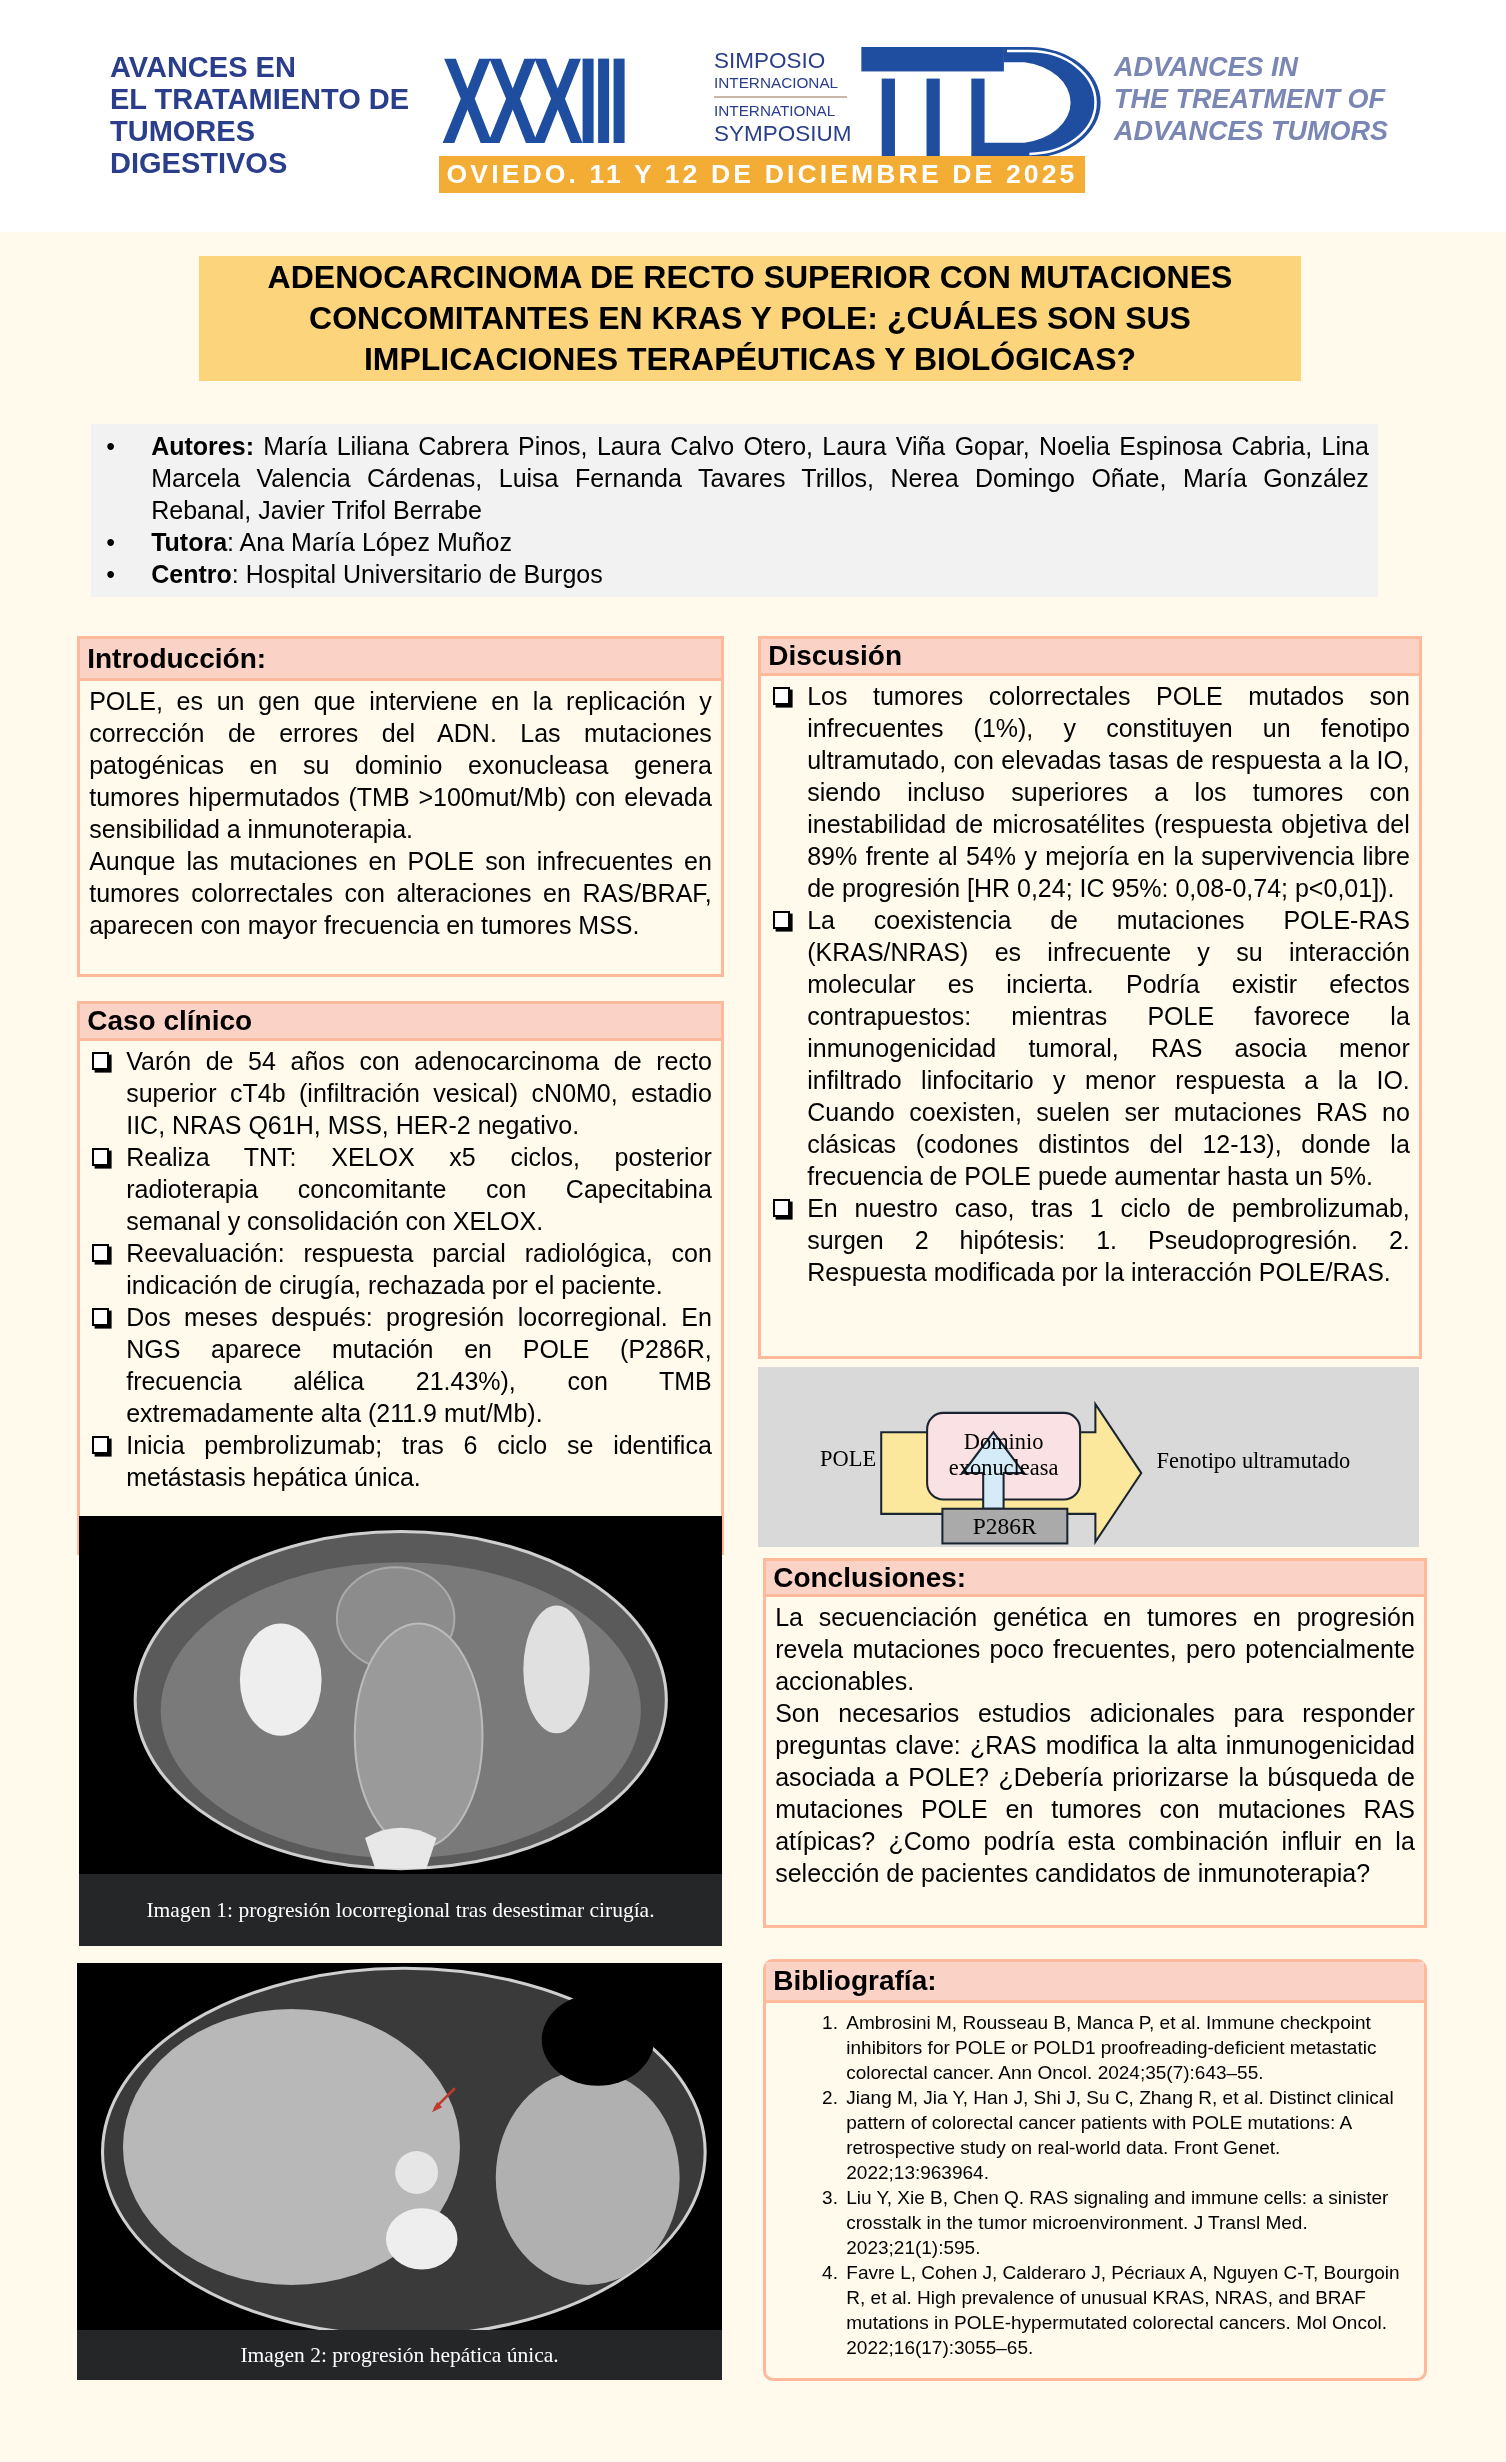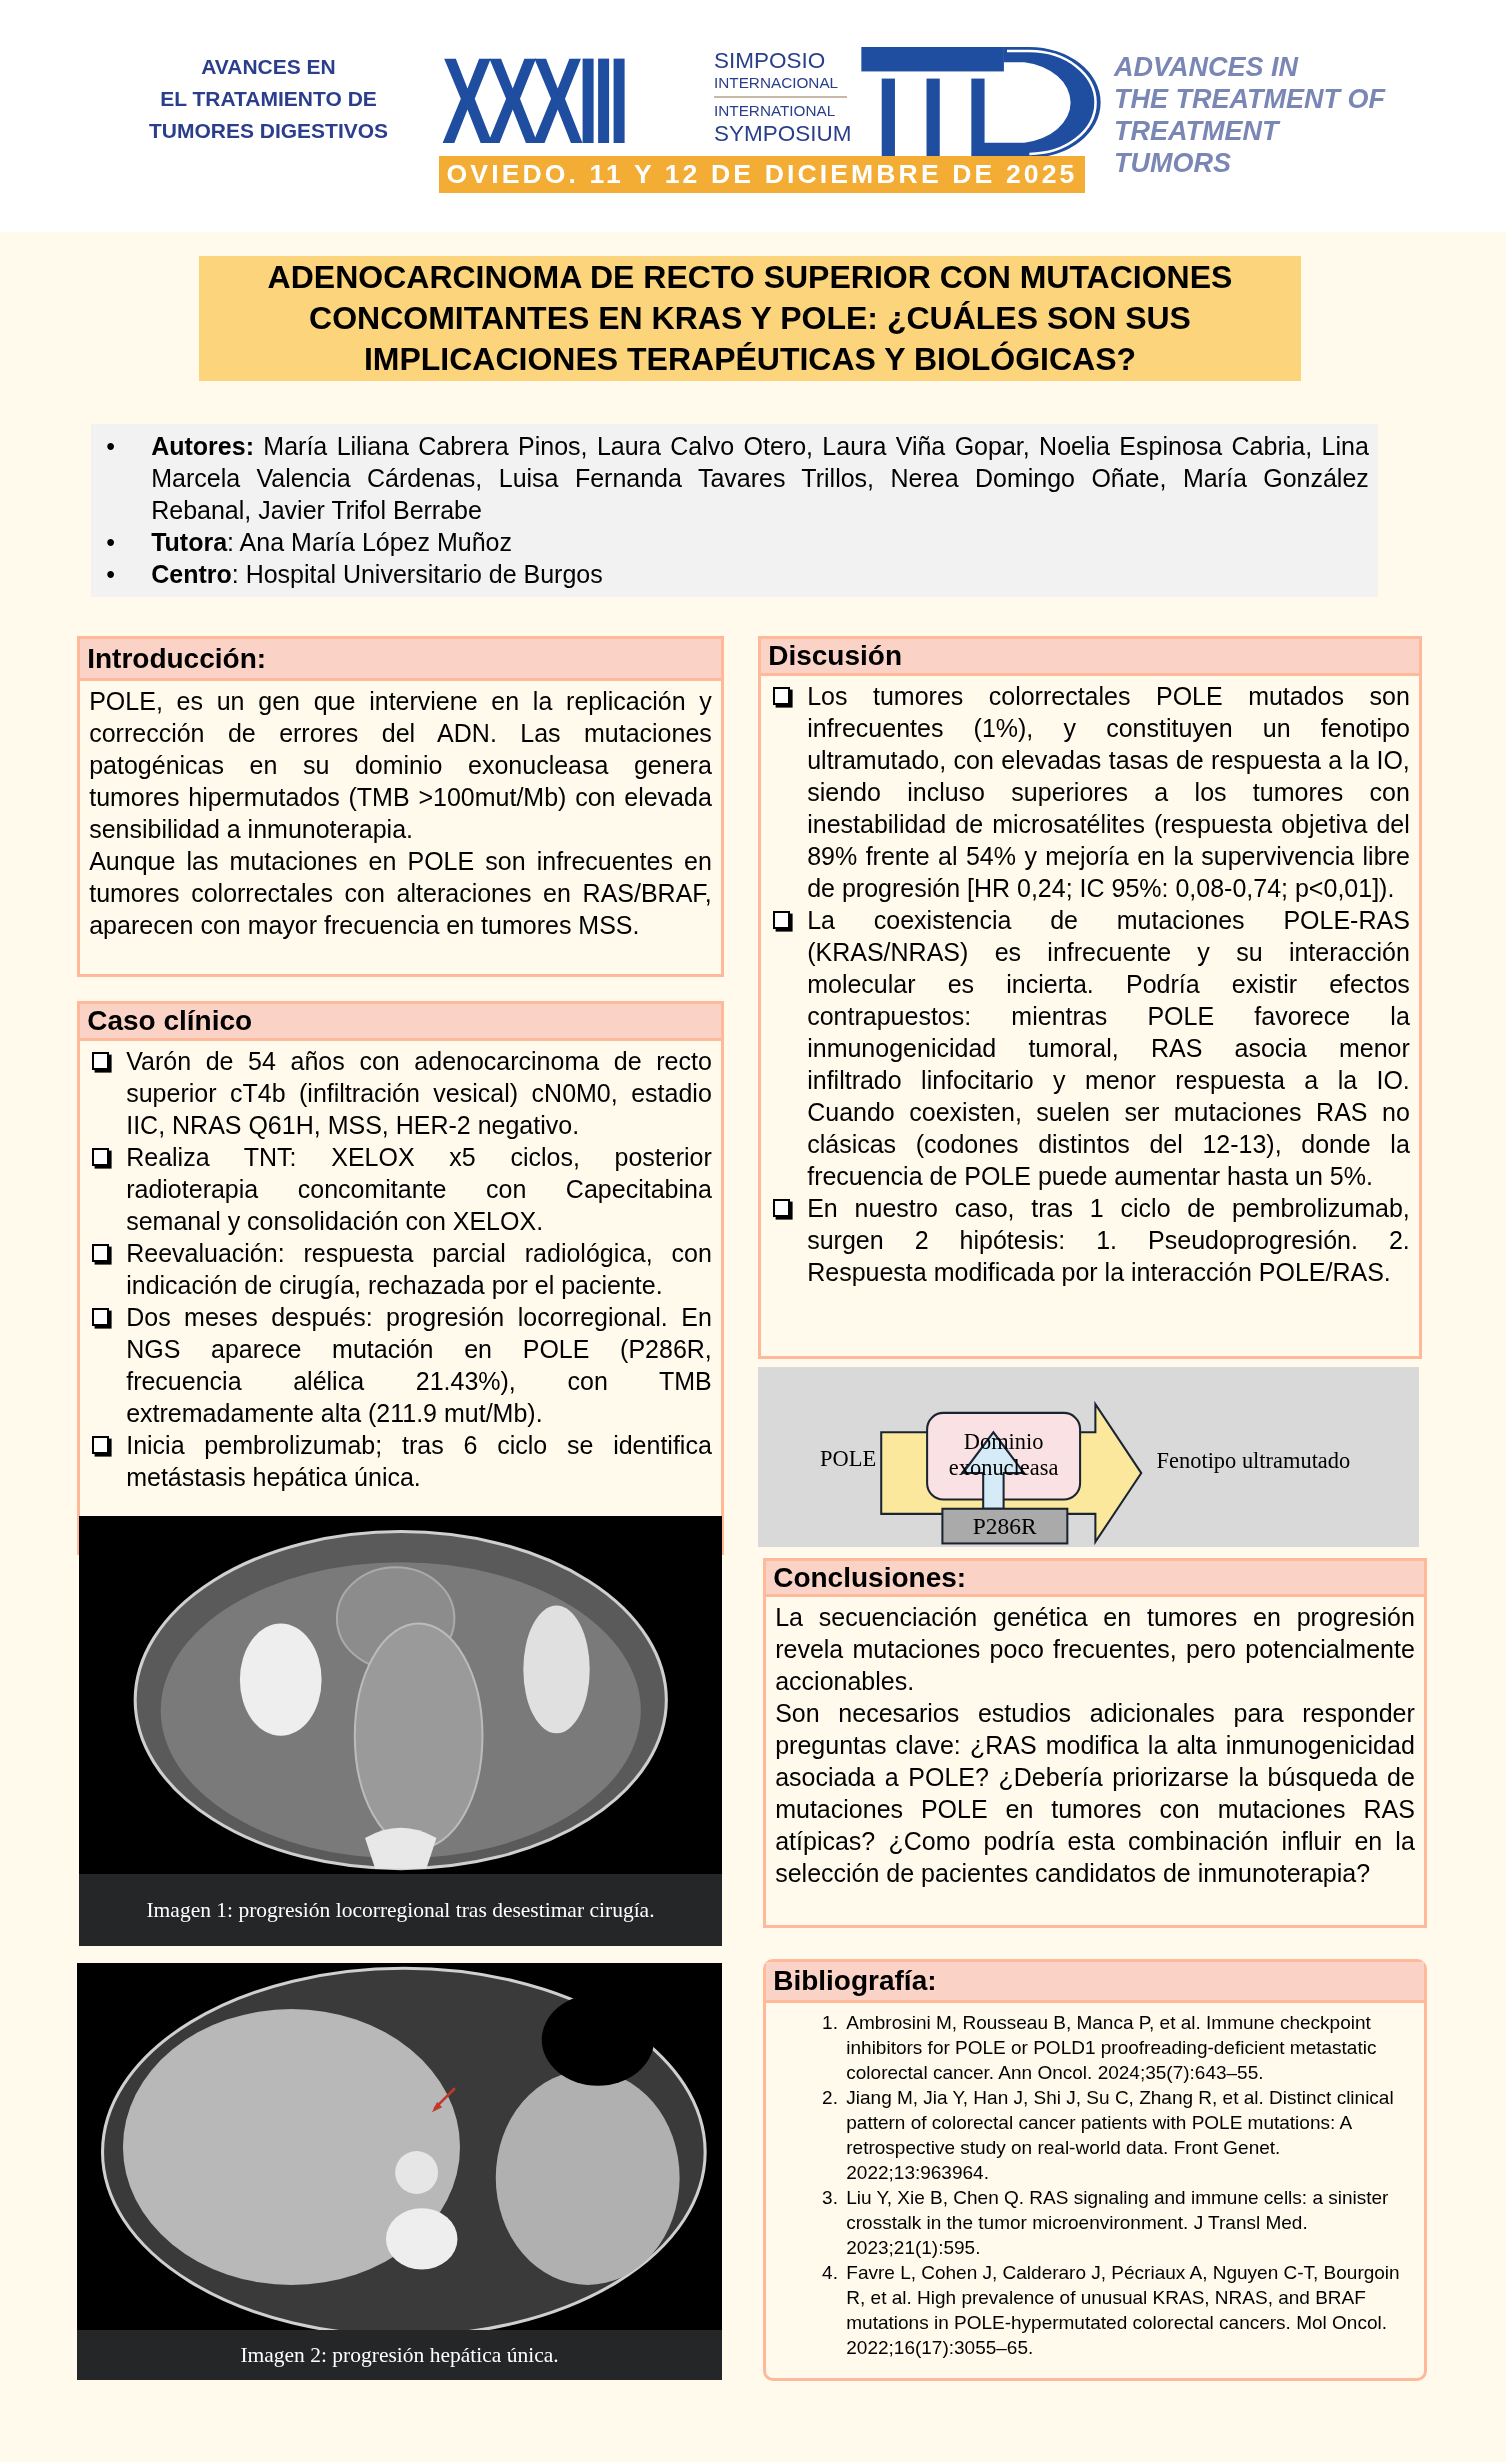--- a/index.html
+++ b/index.html
@@ -2,22 +2,22 @@
 <html style="font-size:8.2px"><head>
 <meta charset="utf-8">
 <style>
   html, body { margin:0; padding:0; }
   body { width:1507px; height:2462px; background:#fffaec; position:relative; overflow:hidden;
          font-family:"Liberation Sans", sans-serif; color:#000; }
   .abs { position:absolute; }
 
   
   .header { left:0; top:0; width:1507px; height:232px; background:#ffffff; }
-  .h-left { left:110px; top:51px; width:317px; text-align:center; color:#2a3e8c; font-weight:bold;
-            font-size:21px; line-height:32px; letter-spacing:0px; font-stretch:condensed; }
+  .h-left { left:110px; top:51px; width:317px; text-align:left; color:#2a3e8c; font-weight:bold;
+            font-size:29px; line-height:32px; letter-spacing:0px; font-stretch:condensed; }
   .h-xxxiii { left:442px; top:47px; width:258px; height:107px; color:#1f4ea0; font-weight:bold;
               font-size:123px; line-height:107px; letter-spacing:-9.2px; transform:scaleX(0.62); transform-origin:left top;
               font-family:"Liberation Sans Narrow","Liberation Sans", sans-serif; }
   .h-simp { left:714px; top:48px; width:133px; color:#2a3e8c; }
   .h-simp .big { font-size:22.5px; line-height:25.5px; }
   .h-simp .small { font-size:15.3px; line-height:18.4px; }
   .h-simp .sep { height:2px; background:#c9b8a8; margin:4.1px 0 4.1px 0; width:133px; }
   .ttd { left:861px; top:47px; width:240px; height:111px; }
   .h-right { left:1114px; top:51px; width:286px; color:#7a86b4; font-weight:bold; font-style:italic;
              font-size:27px; line-height:32px; }
@@ -80,21 +80,21 @@
   <rect x="0" y="0" width="280" height="48" fill="#1f4ea0"></rect>
   <rect x="40" y="62" width="26" height="156" fill="#1f4ea0"></rect>
   <rect x="128" y="62" width="26" height="156" fill="#1f4ea0"></rect>
   <path d="M280 0 h50 a140 109 0 0 1 0 218 h-110 v-30 h100 a108 80 0 0 0 0 -158 h-40 z" fill="#1f4ea0"></path>
   <path d="M286 8 h44 a130 101 0 0 1 0 202" fill="none" stroke="#fff" stroke-width="5"></path>
   <rect x="216" y="62" width="26" height="156" fill="#1f4ea0"></rect>
 </svg>
 <div class="abs h-right">
   <div>ADVANCES IN</div>
   <div>THE TREATMENT OF</div>
-  <div>TREATMENT TUMORS</div>
+  <div>ADVANCES TUMORS</div>
 </div>
 <div class="abs date-bar">OVIEDO. 11 Y 12 DE DICIEMBRE DE 2025</div>
 
 <div class="abs title-box">
   <h1>
     <div>ADENOCARCINOMA DE RECTO SUPERIOR CON MUTACIONES</div>
     <div>CONCOMITANTES EN KRAS Y POLE: ¿CUÁLES SON SUS</div>
     <div>IMPLICACIONES TERAPÉUTICAS Y BIOLÓGICAS?</div>
   </h1>
 </div>

